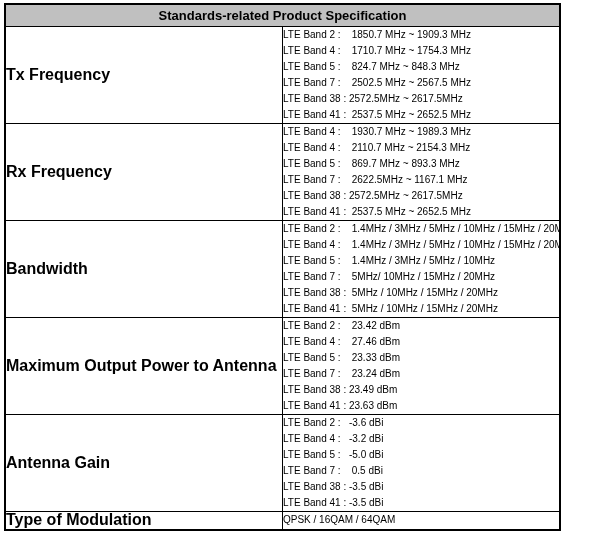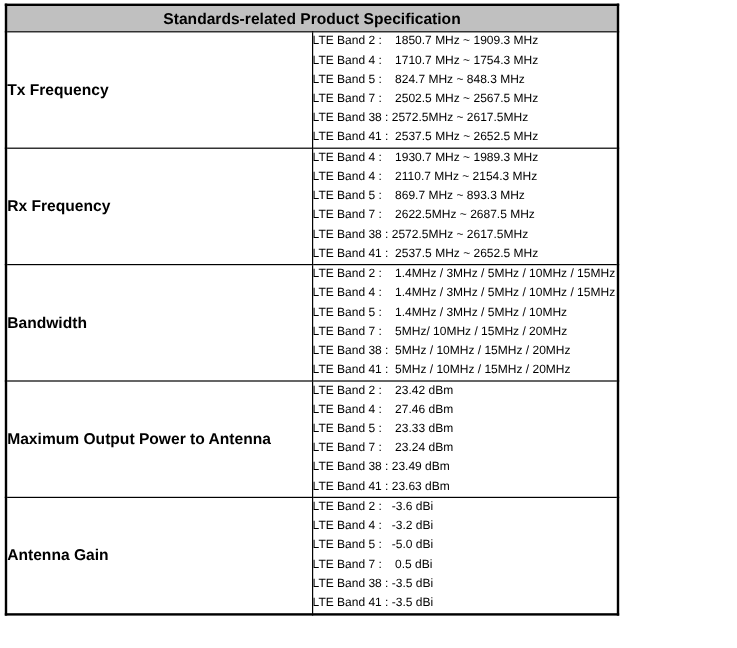--- a/index.html
+++ b/index.html
@@ -10,42 +10,42 @@
     width: 614px;
     height: 540px;
     font-family: "Liberation Sans", sans-serif;
     color: #000000;
   }
   .page {
     padding: 3px 4px;
   }
   table.spec {
     border-collapse: collapse;
-    width: 512px;
+    width: 557px;
     table-layout: fixed;
     border: 2px solid #000000;
     padding-left: 22px;
   }
   table.spec th,
   table.spec td {
     border: 1px solid #000000;
     padding: 0;
   }
   th.title {
     height: 22px;
     background: #c0c0c0;
     font-weight: bold;
     font-size: 13px;
     text-align: center;
     vertical-align: middle;
   }
   td.label {
     width: 189px;
     font-weight: bold;
-    font-size: 13px;
+    font-size: 16px;
     line-height: 16px;
     padding: 0 4px 0 3px;
     vertical-align: middle;
   }
   td.vals {
     font-size: 10px;
     padding: 0 0 0 4px;
     vertical-align: middle;
   }
   .ln {
@@ -79,21 +79,21 @@
           <div class="ln">LTE Band 38 : 2572.5MHz ~ 2617.5MHz</div>
           <div class="ln">LTE Band 41 :  2537.5 MHz ~ 2652.5 MHz</div>
         </td>
       </tr>
       <tr>
         <td class="label">Rx Frequency</td>
         <td class="vals">
           <div class="ln">LTE Band 4 :    1930.7 MHz ~ 1989.3 MHz</div>
           <div class="ln">LTE Band 4 :    2110.7 MHz ~ 2154.3 MHz</div>
           <div class="ln">LTE Band 5 :    869.7 MHz ~ 893.3 MHz</div>
-          <div class="ln">LTE Band 7 :    2622.5MHz ~ 2687.5 MHz</div>
+          <div class="ln">LTE Band 7 :    2622.5MHz ~ 1167.1 MHz</div>
           <div class="ln">LTE Band 38 : 2572.5MHz ~ 2617.5MHz</div>
           <div class="ln">LTE Band 41 :  2537.5 MHz ~ 2652.5 MHz</div>
         </td>
       </tr>
       <tr>
         <td class="label">Bandwidth</td>
         <td class="vals">
           <div class="ln">LTE Band 2 :    1.4MHz / 3MHz / 5MHz / 10MHz / 15MHz / 20MHz</div>
           <div class="ln">LTE Band 4 :    1.4MHz / 3MHz / 5MHz / 10MHz / 15MHz / 20MHz</div>
           <div class="ln">LTE Band 5 :    1.4MHz / 3MHz / 5MHz / 10MHz</div>
@@ -117,15 +117,21 @@
         <td class="label">Antenna Gain</td>
         <td class="vals">
           <div class="ln">LTE Band 2 :   -3.6 dBi</div>
           <div class="ln">LTE Band 4 :   -3.2 dBi</div>
           <div class="ln">LTE Band 5 :   -5.0 dBi</div>
           <div class="ln">LTE Band 7 :    0.5 dBi</div>
           <div class="ln">LTE Band 38 : -3.5 dBi</div>
           <div class="ln">LTE Band 41 : -3.5 dBi</div>
         </td>
       </tr>
+      <tr class="single">
+        <td class="label">Type of Modulation</td>
+        <td class="vals">
+          <div class="ln">QPSK / 16QAM / 64QAM</div>
+        </td>
+      </tr>
     </tbody>
   </table>
 </div>
 
 </body></html>

